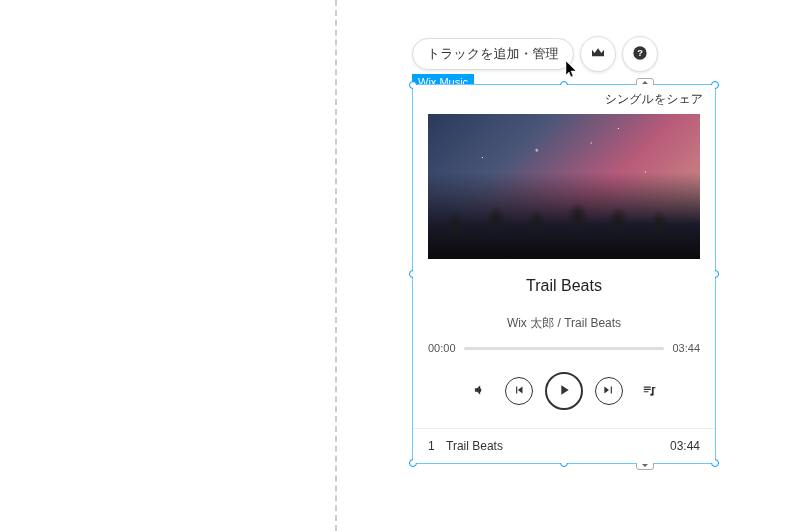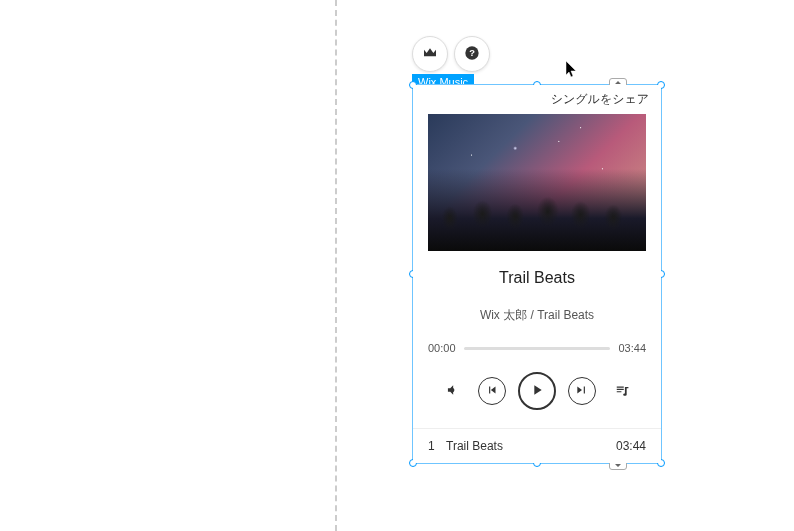--- a/index.html
+++ b/index.html
@@ -9,21 +9,21 @@
     
     .toolbar { position: absolute; top: 36px; left: 412px; display: flex; align-items: center; gap: 6px; }
     .pill-btn { background: #fff; border: 1px solid #ddd; border-radius: 18px; padding: 6px 14px; font-size: 13px; color: #333; cursor: pointer; box-shadow: 0 1px 3px rgba(0,0,0,0.1); }
     .round-btn { width: 36px; height: 36px; border-radius: 50%; background: #fff; border: 1px solid #ddd; cursor: pointer; display: flex; align-items: center; justify-content: center; box-shadow: 0 1px 3px rgba(0,0,0,0.1); }
     .round-btn svg { width: 16px; height: 16px; }
     
     .cursor { position: absolute; top: 60px; left: 565px; pointer-events: none; }
     
     .widget-label { position: absolute; top: 74px; left: 412px; background: #00a2ff; color: #fff; font-size: 11px; padding: 2px 6px; }
     
-    .widget-frame { position: absolute; top: 84px; left: 412px; width: 250px; height: 380px; border: 1px solid #6fc5ff; }
+    .widget-frame { position: absolute; top: 84px; left: 412px; width: 304px; height: 380px; border: 1px solid #6fc5ff; }
     .sel-handle { position: absolute; width: 8px; height: 8px; background: #fff; border: 1px solid #0099ff; border-radius: 50%; }
     .h-tl { top: -4px; left: -4px; } .h-tm { top: -4px; left: 50%; margin-left: -4px; } .h-tr { top: -4px; right: -4px; }
     .h-ml { top: 50%; left: -4px; margin-top: -4px; } .h-mr { top: 50%; right: -4px; margin-top: -4px; }
     .h-bl { bottom: -4px; left: -4px; } .h-bm { bottom: -4px; left: 50%; margin-left: -4px; } .h-br { bottom: -4px; right: -4px; }
     
     .widget { position: absolute; inset: 0; background: #fff; display: flex; flex-direction: column; }
     .share-link { font-size: 12px; color: #333; text-align: right; padding: 6px 12px 4px; }
     
     .cover { margin: 2px 15px 0; height: 158px; background: linear-gradient(135deg, #2a3a5a 0%, #4a5678 30%, #b85a7a 60%, #d4a088 100%); position: relative; overflow: hidden; }
     .cover::before { content: ""; position: absolute; inset: 0; background: radial-gradient(1px 1px at 20% 30%, #fff, transparent),
@@ -34,21 +34,21 @@
       radial-gradient(ellipse 10px 14px at 25% 55%, #1a1a1a, transparent),
       radial-gradient(ellipse 9px 13px at 40% 58%, #1a1a1a, transparent),
       radial-gradient(ellipse 11px 15px at 55% 52%, #1a1a1a, transparent),
       radial-gradient(ellipse 10px 14px at 70% 56%, #1a1a1a, transparent),
       radial-gradient(ellipse 9px 13px at 85% 59%, #1a1a1a, transparent),
       linear-gradient(to top, #0a0a0a 0%, #1a1a2a 40%, transparent 100%); }
     
     .track-title { text-align: center; font-size: 16px; font-weight: 500; color: #222; margin-top: 18px; }
     .track-sub { text-align: center; font-size: 12px; color: #555; margin-top: 20px; }
     
-    .progress { display: flex; align-items: center; gap: 8px; padding: 0 15px; margin-top: 18px; font-size: 11px; color: #555; }
+    .progress { display: flex; align-items: center; gap: 8px; padding: 0 15px; margin-top: 10px; font-size: 11px; color: #555; }
     .progress-bar { flex: 1; height: 3px; background: #ddd; border-radius: 2px; }
     
     .controls { display: flex; align-items: center; justify-content: center; gap: 12px; margin-top: 18px; }
     .ctl-btn { width: 28px; height: 28px; border-radius: 50%; border: 1px solid #333; background: #fff; display: flex; align-items: center; justify-content: center; cursor: pointer; }
     .ctl-btn.play { width: 38px; height: 38px; border-width: 2px; }
     .ctl-btn svg, .ctl-plain svg { width: 14px; height: 14px; }
     .ctl-btn.play svg { width: 16px; height: 16px; }
     .ctl-plain { background: none; border: none; width: 28px; height: 28px; display: flex; align-items: center; justify-content: center; cursor: pointer; }
     
     .tracklist { margin-top: 18px; border-top: 1px solid #eee; }
@@ -59,20 +59,21 @@
     .drag-top, .drag-bot { position: absolute; left: 50%; margin-left: 72px; width: 18px; height: 14px; border: 1px solid #aaa; border-radius: 3px; background: #fff; display: flex; align-items: center; justify-content: center; }
     .drag-top { top: -7px; } .drag-bot { bottom: -7px; }
     .drag-top svg, .drag-bot svg { width: 10px; height: 8px; }
   </style>
 </head>
 <body>
 
 <div class="divider"></div>
 
 <div class="toolbar">
+  <button class="pill-btn">トラックを追加・管理</button>
   <button class="round-btn">
     <span>
       <svg viewBox="0 0 24 24" fill="#333">
           <path d="M3 7l4 5 5-7 5 7 4-5v10H3V7z"></path>
         </svg>
     </span>
   </button>
   <button class="round-btn">
     <span>
       <svg viewBox="0 0 24 24">

